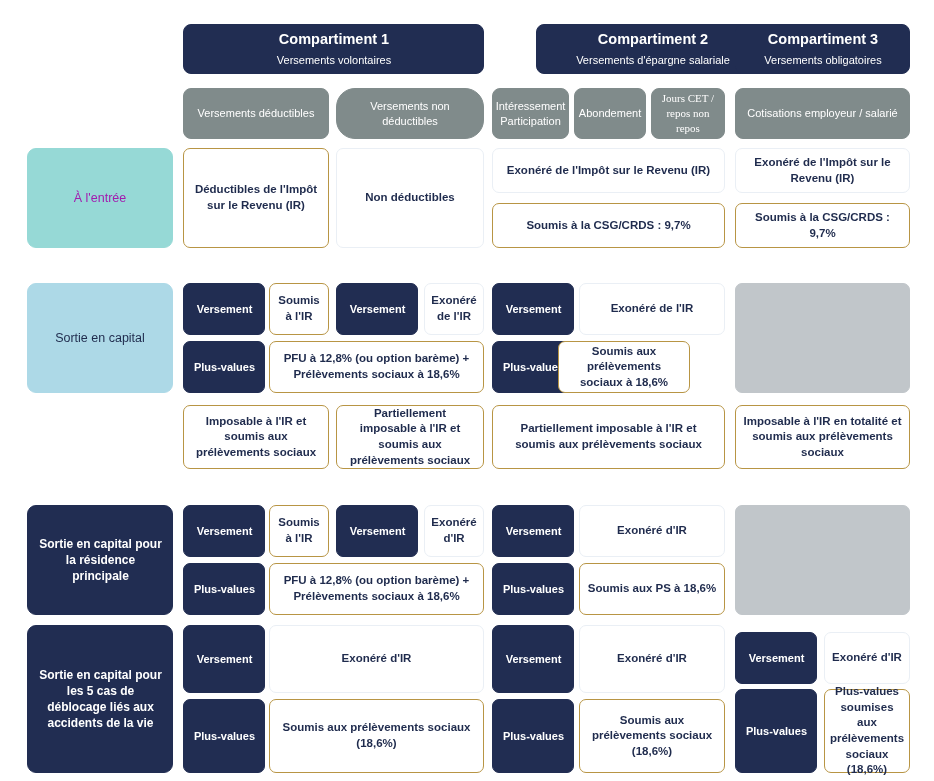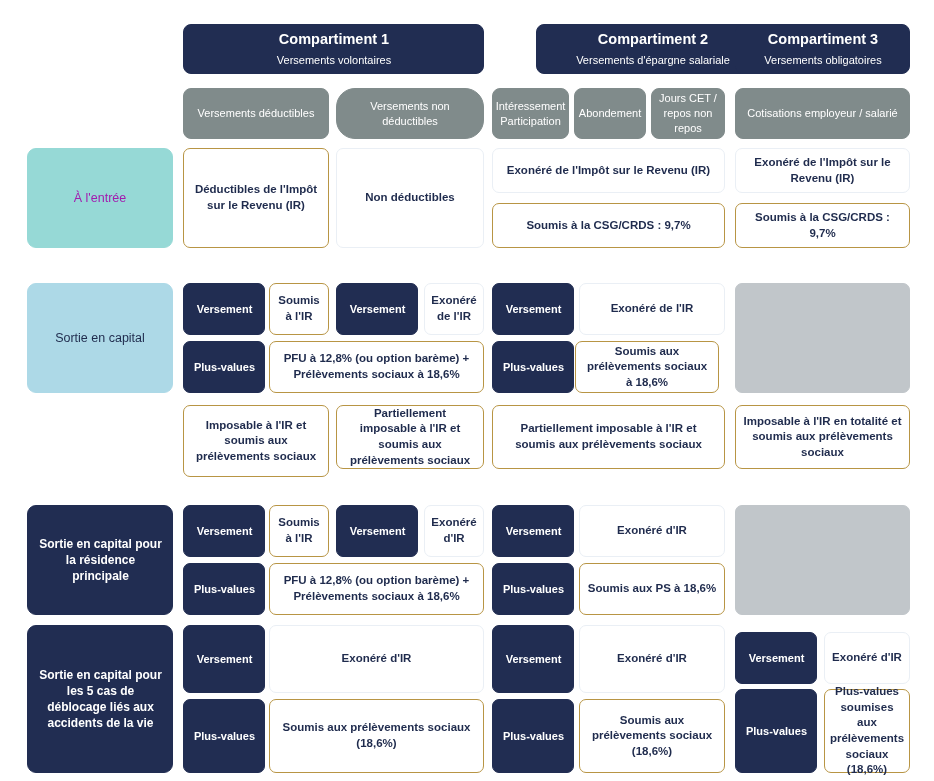--- a/index.html
+++ b/index.html
@@ -128,21 +128,21 @@
   <div class="cell grey" style="left:336px;top:88px;width:148px;height:51px;border-radius:19px;">
     <span>Versements non déductibles</span>
   </div>
   <div class="cell grey" style="left:492px;top:88px;width:77px;height:51px;flex-direction:column;">
     <span>Intéressement</span>
     <span>Participation</span>
   </div>
   <div class="cell grey" style="left:574px;top:88px;width:72px;height:51px;">
     <span>Abondement</span>
   </div>
-  <div class="cell grey" style="left:651px;top:88px;width:74px;height:51px;flex-direction:column;">
+  <div class="cell grey" style="left:651px;top:88px;width:74px;height:51px;flex-direction:column;font-family:Liberation Serif, serif;">
     <span>Jours CET /</span>
     <span>repos non</span>
     <span>repos</span>
   </div>
   <div class="cell grey" style="left:735px;top:88px;width:175px;height:51px;">
     <span>Cotisations employeur / salarié</span>
   </div>
 
   <div class="cell teal" style="left:27px;top:148px;width:146px;height:100px;">
     <span>À l'entrée</span>
@@ -192,29 +192,29 @@
 
   <div class="cell navy" style="left:492px;top:283px;width:82px;height:52px;">
     <span>Versement</span>
   </div>
   <div class="cell plain" style="left:579px;top:283px;width:146px;height:52px;">
     <span>Exonéré de l'IR</span>
   </div>
   <div class="cell navy" style="left:492px;top:341px;width:82px;height:52px;">
     <span>Plus-values</span>
   </div>
-  <div class="cell gold" style="left:575px;top:341px;width:144px;height:52px;justify-content:center;">
+  <div class="cell gold" style="left:558px;top:341px;width:132px;height:52px;justify-content:center;">
     <span>Soumis aux prélèvements sociaux à 18,6%</span>
   </div>
 
   <div class="cell disabled" style="left:735px;top:283px;width:175px;height:110px;">
     <span></span>
   </div>
 
-  <div class="cell gold" style="left:183px;top:405px;width:146px;height:72px;text-align:center;">
+  <div class="cell gold" style="left:183px;top:405px;width:146px;height:64px;text-align:center;">
     <span>Imposable à l'IR et soumis aux prélèvements sociaux</span>
   </div>
   <div class="cell gold" style="left:336px;top:405px;width:148px;height:64px;">
     <span>Partiellement imposable à l'IR et soumis aux prélèvements sociaux</span>
   </div>
   <div class="cell gold" style="left:492px;top:405px;width:233px;height:64px;">
     <span>Partiellement imposable à l'IR et soumis aux prélèvements sociaux</span>
   </div>
   <div class="cell gold" style="left:735px;top:405px;width:175px;height:64px;">
     <span>Imposable à l'IR en totalité et soumis aux prélèvements sociaux</span>

